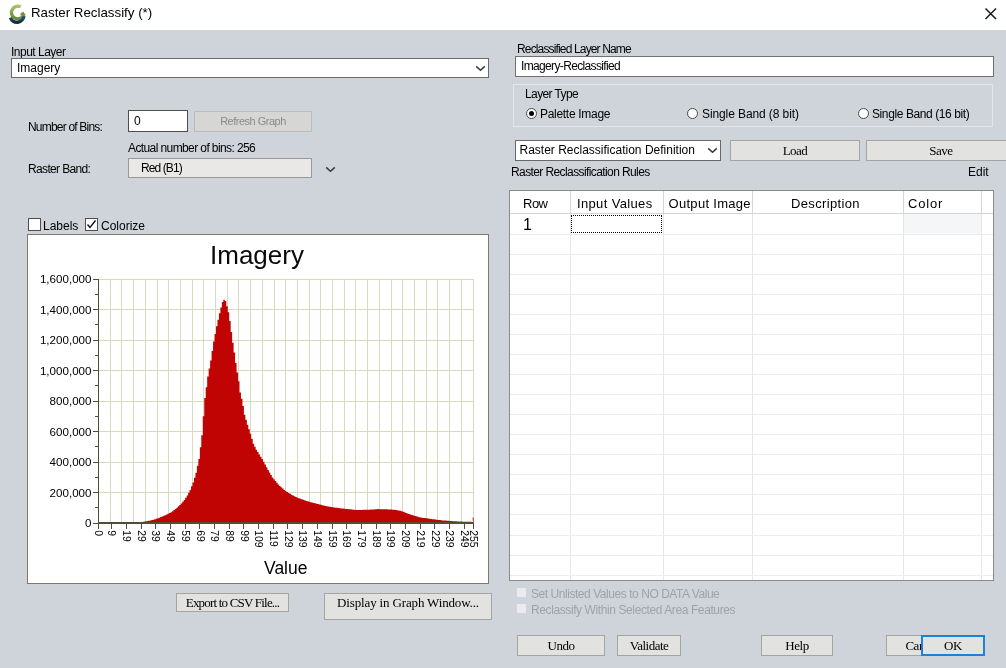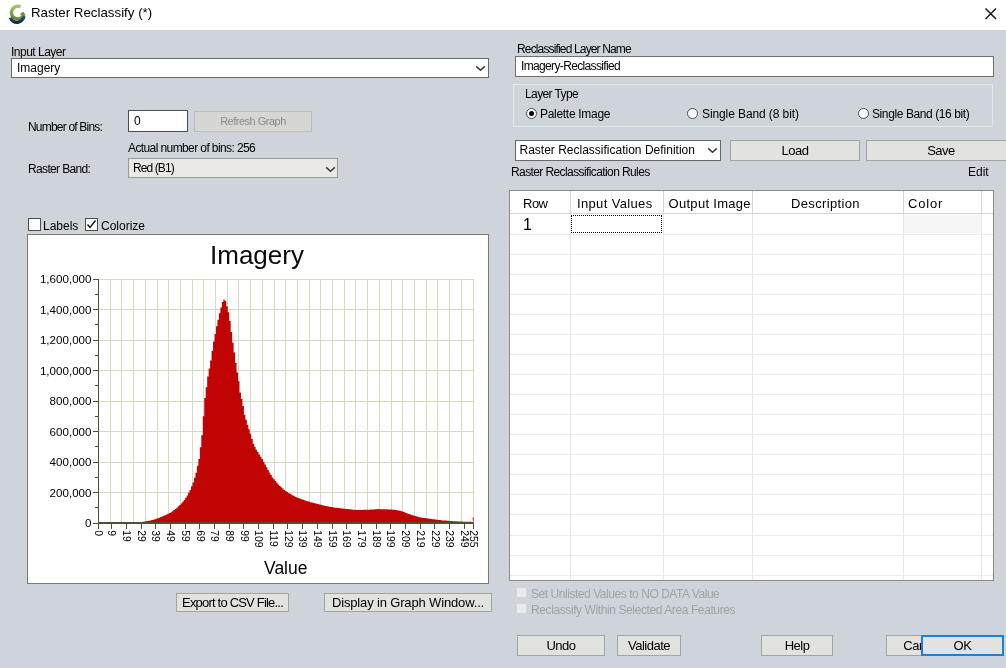--- a/index.html
+++ b/index.html
@@ -1,19 +1,19 @@
 <!DOCTYPE html>
 <html><head><meta charset="utf-8"><style>
 *{margin:0;padding:0;box-sizing:border-box;}
 html,body{width:1006px;height:668px;overflow:hidden;}
 body{font-family:"Liberation Sans",sans-serif;font-size:12px;color:#000;background:#cfd4db;position:relative;}
 .abs{position:absolute;}
 .titlebar{left:0;top:0;width:1006px;height:30px;background:#fff;}
 .editbox{background:#fff;border:1px solid #707070;}
-.btn{background:#e2e2e0;border:1px solid #a5a5a0;text-align:center;font-size:13px;letter-spacing:-0.5px;}
+.btn{background:#e2e2e0;border:1px solid #a5a5a0;text-align:center;font-size:13px;letter-spacing:-0.5px;font-family:Liberation Serif, serif;}
 .btn-dis{background:#d6d6d4;border:1px solid #bcbcba;color:#8b8b8b;text-align:center;font-size:11px;letter-spacing:-0.5px;}
 .combo-flat{background:#fff;border:1px solid #6a6a6a;}
 .combo-cls{background:#e9e8e6;border:1px solid #9b9b95;}
 .lbl{white-space:nowrap;}
 .hdr{white-space:nowrap;font-size:13px;}
 .gray{color:#9fa3a8;letter-spacing:-0.45px;}
 </style></head><body>
 
 <div class="abs titlebar"></div>
 <svg class="abs" style="left:7px;top:4px" width="20" height="20" viewBox="0 0 20 20">
@@ -41,21 +41,21 @@
 <div class="abs combo-flat" style="left:11px;top:58px;width:478px;height:20px;line-height:18px;padding-left:5px">Imagery</div>
 <svg class="abs" style="left:475px;top:65px" width="11" height="7" viewBox="0 0 11 7">
     <path d="M1.2 1.4 L5.5 5.2 L9.8 1.4" stroke="#3a3a3a" stroke-width="1.5" fill="none"></path>
   </svg>
 
 <div class="abs lbl" style="left:28px;top:120px;letter-spacing:-0.8px">Number of Bins:</div>
 <div class="abs editbox" style="left:128px;top:110px;width:60px;height:22px;border-color:#4d4d4d;line-height:20px;padding-left:5px">0</div>
 <div class="abs btn-dis" style="left:194px;top:111px;width:118px;height:21px;line-height:19px">Refresh Graph</div>
 <div class="abs lbl" style="left:128px;top:141px;letter-spacing:-0.6px">Actual number of bins: 256</div>
 <div class="abs lbl" style="left:28px;top:162px;letter-spacing:-0.65px">Raster Band:</div>
-<div class="abs combo-cls" style="left:128px;top:158px;width:210px;height:20px;line-height:18px;padding-left:4px;letter-spacing:-0.9px">Red (B1)</div>
+<div class="abs combo-cls" style="left:128px;top:158px;width:184px;height:20px;line-height:18px;padding-left:12px;letter-spacing:-0.9px">Red (B1)</div>
 <svg class="abs" style="left:324.5px;top:165.5px" width="11" height="7" viewBox="0 0 11 7">
     <path d="M1.2 1.4 L5.5 5.2 L9.8 1.4" stroke="#3a3a3a" stroke-width="1.5" fill="none"></path>
   </svg>
 
 <div class="abs editbox" style="left:28px;top:218px;width:13px;height:13px;border-color:#4d4d4d"></div>
 <div class="abs lbl" style="left:43px;top:219px">Labels</div>
 <div class="abs editbox" style="left:85px;top:218px;width:13px;height:13px;border-color:#4d4d4d"></div>
 <svg class="abs" style="left:86px;top:219px" width="11" height="11" viewBox="0 0 11 11">
     <path d="M1.5 5.5 L4 8.5 L9.5 1.5" stroke="#111" stroke-width="1.4" fill="none"></path>
   </svg>
@@ -194,21 +194,21 @@
 <text transform="translate(389.83,296.2) rotate(90)">219</text>
 <text transform="translate(404.52,296.2) rotate(90)">229</text>
 <text transform="translate(419.20,296.2) rotate(90)">239</text>
 <text transform="translate(433.89,296.2) rotate(90)">249</text>
 <text transform="translate(442.70,296.2) rotate(90)">255</text>
 </g>
 <text x="258.75" y="340" text-anchor="middle" font-size="17.5">Value</text>
 </svg>
 
 <div class="abs btn" style="left:176px;top:593px;width:113px;height:19px;line-height:17px;letter-spacing:-0.8px">Export to CSV File...</div>
-<div class="abs btn" style="left:324px;top:593px;width:168px;height:19px;line-height:17px;letter-spacing:-0.15px">Display in Graph Window...</div>
+<div class="abs btn" style="left:324px;top:593px;width:168px;height:27px;line-height:17px;letter-spacing:-0.15px">Display in Graph Window...</div>
 
 <div class="abs lbl" style="left:517px;top:42px;letter-spacing:-0.85px">Reclassified Layer Name</div>
 <div class="abs combo-flat" style="left:515px;top:56px;width:479px;height:21px;line-height:19px;padding-left:5px;letter-spacing:-0.65px;border-color:#707070">Imagery-Reclassified</div>
 
 <div class="abs" style="left:513px;top:84px;width:480px;height:43px;border:1px solid #e2e6eb"></div>
 <div class="abs lbl" style="left:521px;top:87px;background:#cfd4db;padding:0 4px;letter-spacing:-0.6px">Layer Type</div>
 
 <div class="abs" style="left:526px;top:107.5px;width:11px;height:11px;border:1px solid #4a4a4a;border-radius:50%;background:#fff"></div>
 <div class="abs" style="left:529px;top:110.5px;width:5px;height:5px;border-radius:50%;background:#000"></div>
 <div class="abs lbl" style="left:540px;top:107px;letter-spacing:-0.3px">Palette Image</div>
@@ -276,13 +276,13 @@
 
 <div class="abs" style="left:516px;top:587px;width:11px;height:11px;background:#e9ebee;border:1px solid #d0d3d8"></div>
 <div class="abs lbl gray" style="left:531px;top:587px">Set Unlisted Values to NO DATA Value</div>
 <div class="abs" style="left:516px;top:603px;width:11px;height:11px;background:#e9ebee;border:1px solid #d0d3d8"></div>
 <div class="abs lbl gray" style="left:531px;top:603px;letter-spacing:-0.4px">Reclassify Within Selected Area Features</div>
 
 <div class="abs btn" style="left:517px;top:635px;width:88px;height:21px;line-height:19px">Undo</div>
 <div class="abs btn" style="left:617px;top:635px;width:64px;height:21px;line-height:19px">Validate</div>
 <div class="abs btn" style="left:761px;top:635px;width:72px;height:21px;line-height:19px">Help</div>
 <div class="abs btn" style="left:886px;top:635px;width:72px;height:21px;line-height:19px">Cancel</div>
-<div class="abs btn" style="left:921px;top:635px;width:83px;height:21px;line-height:17px;border:2.5px solid #1b82d8">OK</div>
+<div class="abs btn" style="left:921px;top:635px;width:64px;height:21px;line-height:17px;border:2.5px solid #1b82d8">OK</div>
 
 </body></html>

